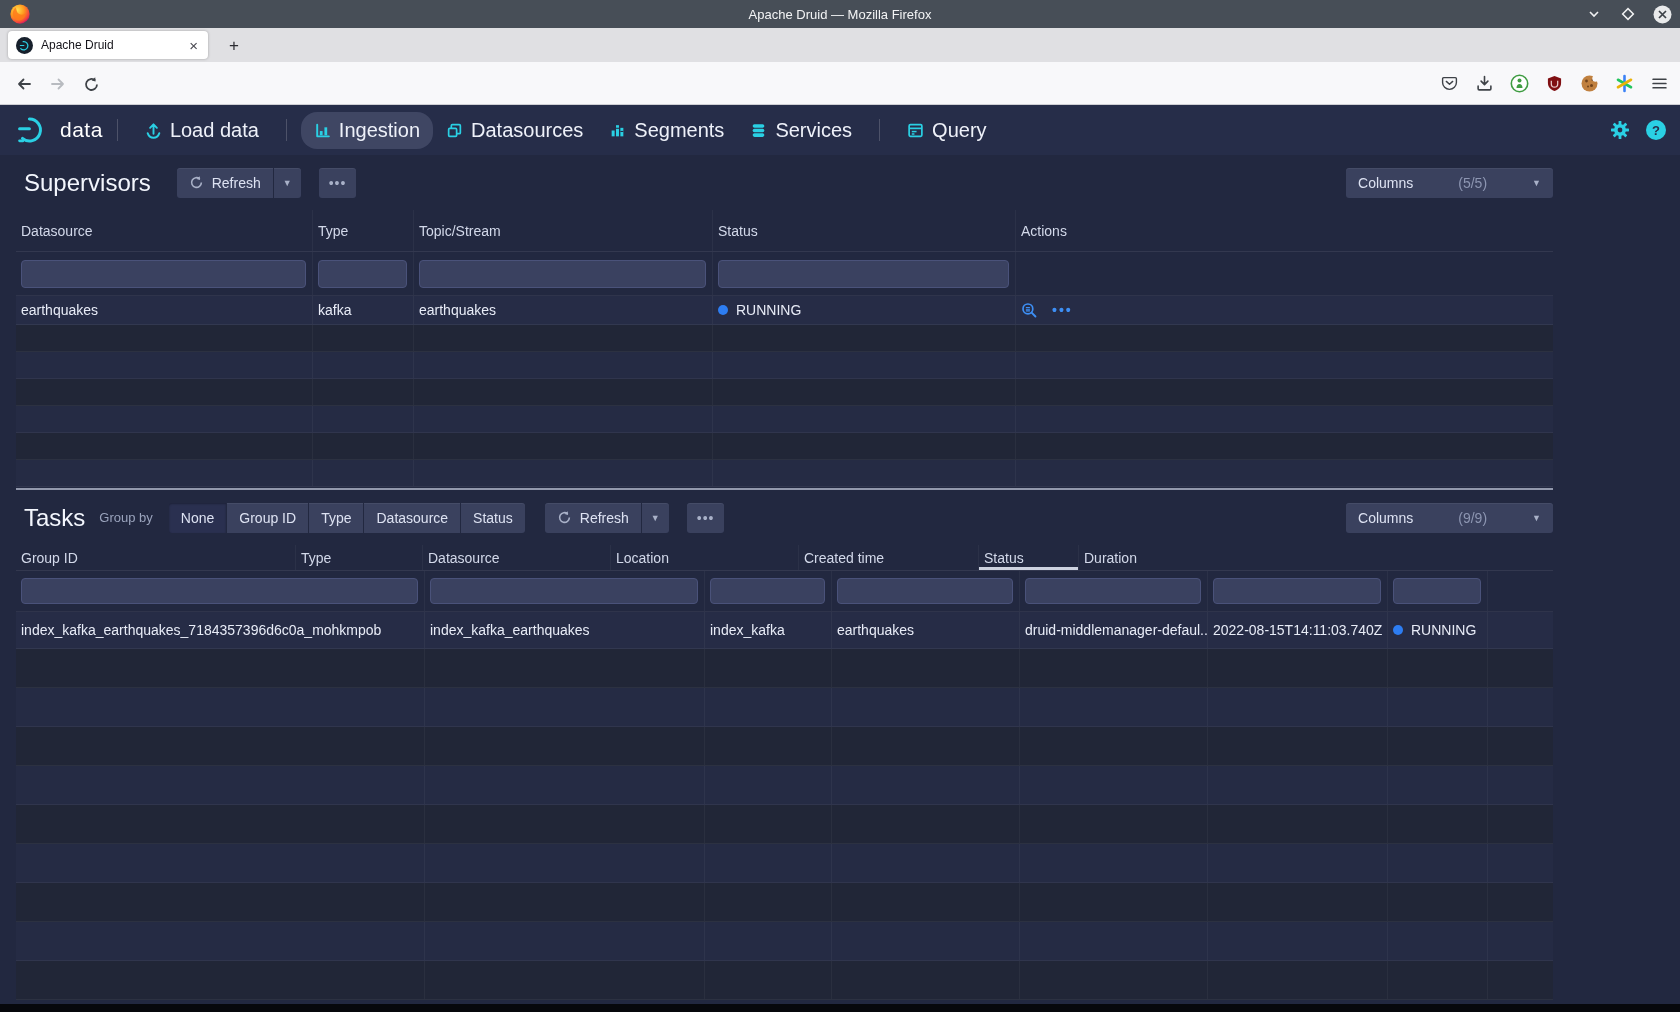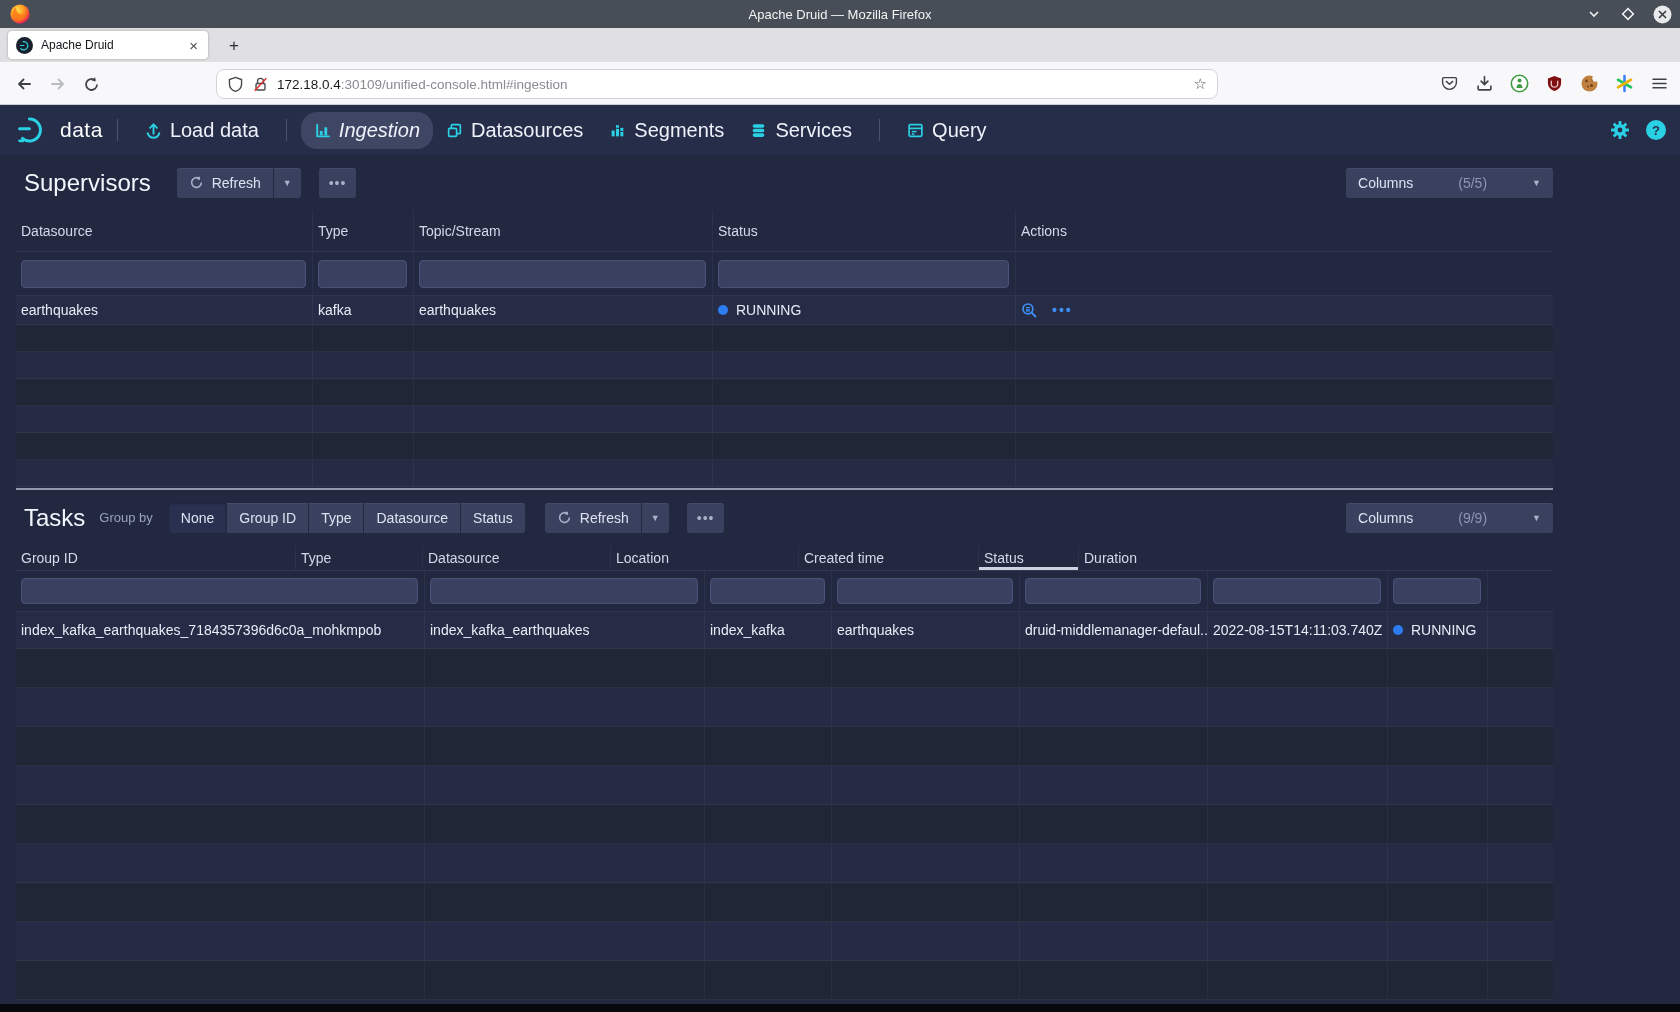--- a/index.html
+++ b/index.html
@@ -33,21 +33,21 @@
   .url-star { font-size:15px; color:#55555e; }
   .right-icons { position:absolute; right:10px; top:10px; display:flex; align-items:center; gap:13px; }
   .ric { width:22px; height:22px; display:flex; align-items:center; justify-content:center; }
 
   
   .dnavbar { height:50px; background:#262d49; display:flex; align-items:center; padding:0 16px; position:relative; }
   .brand { display:flex; align-items:center; gap:8px; }
   .brand-text { color:#ffffff; font-size:21px; letter-spacing:.5px; }
   .nav-div { width:1px; height:22px; background:rgba(255,255,255,.18); margin:0 14px; }
   .dnav-item { display:flex; align-items:center; gap:8px; color:#eef1f9; font-size:20px; padding:7px 13px; border-radius:16px; cursor:default; }
-  .dnav-item.active { background:#3f4663;font-style:italic; }
+  .dnav-item.active { background:#3f4663; }
   .dnav-right { position:absolute; right:14px; display:flex; align-items:center; gap:16px; }
 
   
   .sec-bar { height:55px; display:flex; align-items:center; padding:0 24px; position:relative; }
   .sec-title { color:#f3f6fd; font-size:24px; font-weight:500; margin-right:26px; }
   .bp-btn { height:30px; background:#3a415e; border-radius:3px; color:#dde2f2; font-size:14px;
             display:flex; align-items:center; justify-content:center; padding:0 12px; gap:8px;
             box-shadow:inset 0 1px 0 rgba(255,255,255,.06); cursor:default; }
   .bp-btn.pressed { background:#2a3050; box-shadow:inset 0 1px 2px rgba(0,0,0,.3); }
   .split { display:flex; gap:1px; }
@@ -160,33 +160,20 @@
         <path d="M3 9h11M9.5 4.5L14 9l-4.5 4.5" fill="none" stroke="#b8bbc0" stroke-width="1.8" stroke-linecap="round" stroke-linejoin="round"></path>
       </svg>
   </div>
   <div class="nav-ic" style="left:80px">
     <svg width="17" height="17" viewBox="0 0 17 17">
         <path d="M14 8.5a5.5 5.5 0 1 1-1.8-4.1" fill="none" stroke="#3e4247" stroke-width="1.8"></path>
         <polygon points="12.2,1.2 12.6,5.4 8.6,4.4" fill="#3e4247"></polygon>
       </svg>
   </div>
 
-  <div class="urlbar">
-    <svg width="17" height="17" viewBox="0 0 16 16">
-        <path d="M8 1.3l5.7 2v4.2c0 3.4-2.4 5.9-5.7 7-3.3-1.1-5.7-3.6-5.7-7V3.3z" fill="none" stroke="#45494e" stroke-width="1.3"></path>
-      </svg>
-    <span class="sep"></span>
-    <svg width="17" height="17" viewBox="0 0 16 16">
-      <path d="M5.2 7V5a2.8 2.8 0 0 1 5.6 0v2" fill="none" stroke="#45494e" stroke-width="1.3"></path>
-      <rect x="3.8" y="7" width="8.4" height="6.2" rx="1" fill="none" stroke="#45494e" stroke-width="1.3"></rect>
-      <line x1="2.5" y1="13.8" x2="13.5" y2="2.2" stroke="#e03131" stroke-width="1.4"></line>
-    </svg>
-    <span class="url-text"><span class="url-host">172.18.0.4</span><span class="url-rest">:30109/unified-console.html#ingestion</span></span>
-    <span class="url-star">☆</span>
-  </div>
 
   <div class="right-icons">
     <div class="ric">
       <svg width="17" height="17" viewBox="0 0 16 16">
           <path d="M2.5 2.5h11a1 1 0 0 1 1 1V7A6.5 6.5 0 0 1 1.5 7V3.5a1 1 0 0 1 1-1z" fill="none" stroke="#3e4247" stroke-width="1.3"></path>
           <polyline points="5,6 8,8.8 11,6" fill="none" stroke="#3e4247" stroke-width="1.3" stroke-linecap="round" stroke-linejoin="round"></polyline>
         </svg>
     </div>
     <div class="ric">
       <svg width="17" height="17" viewBox="0 0 16 16">

